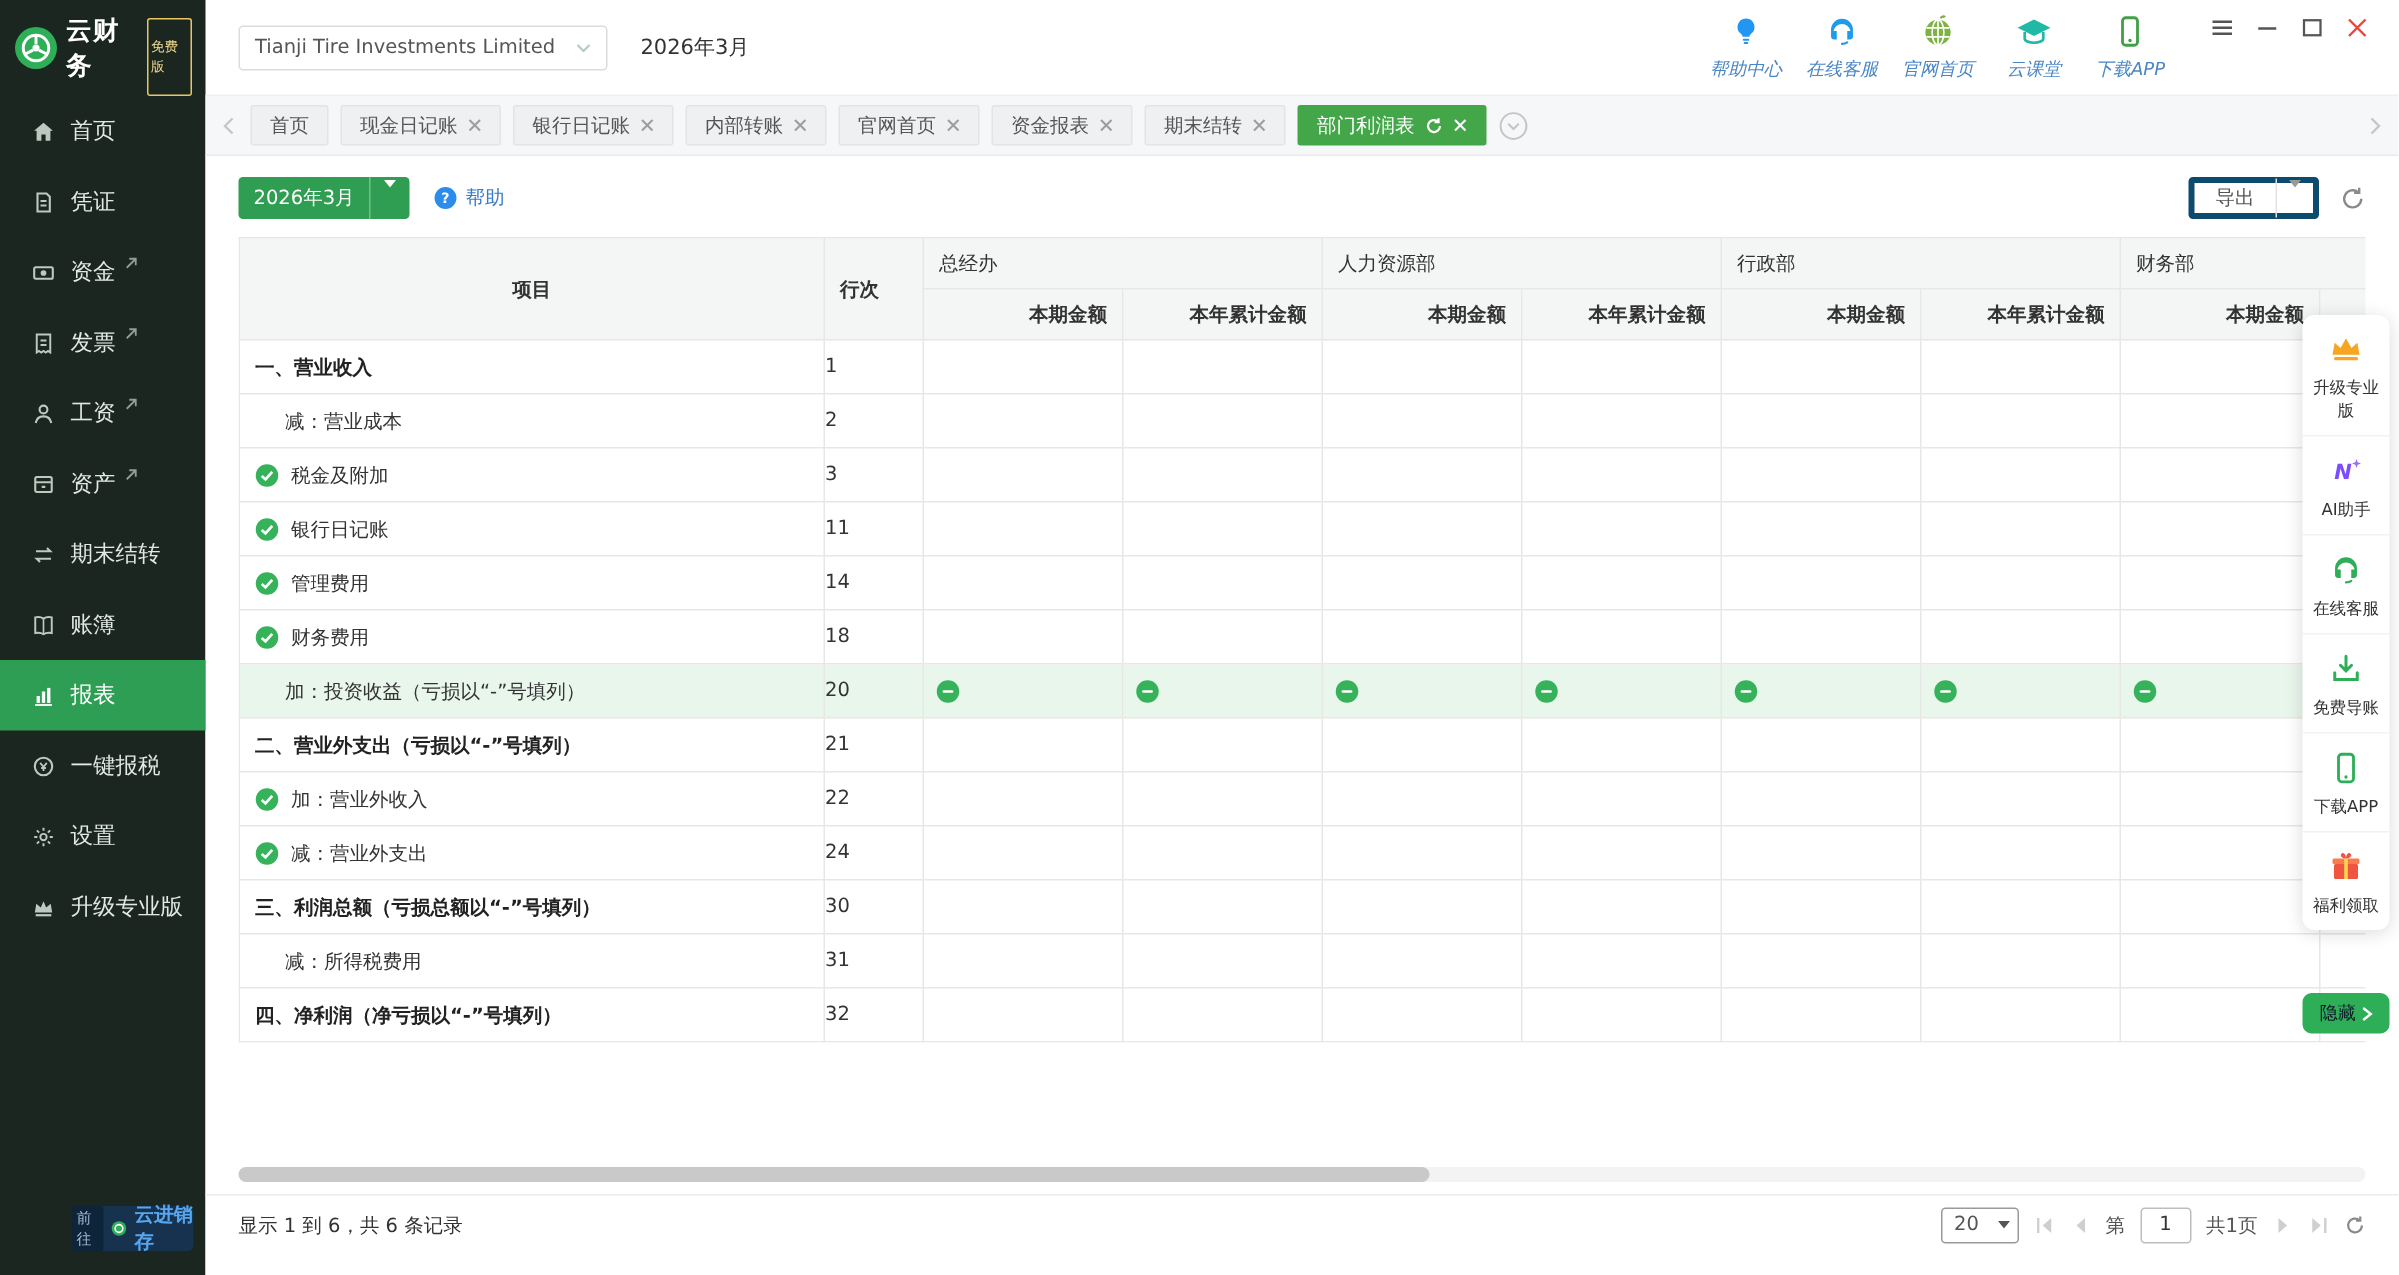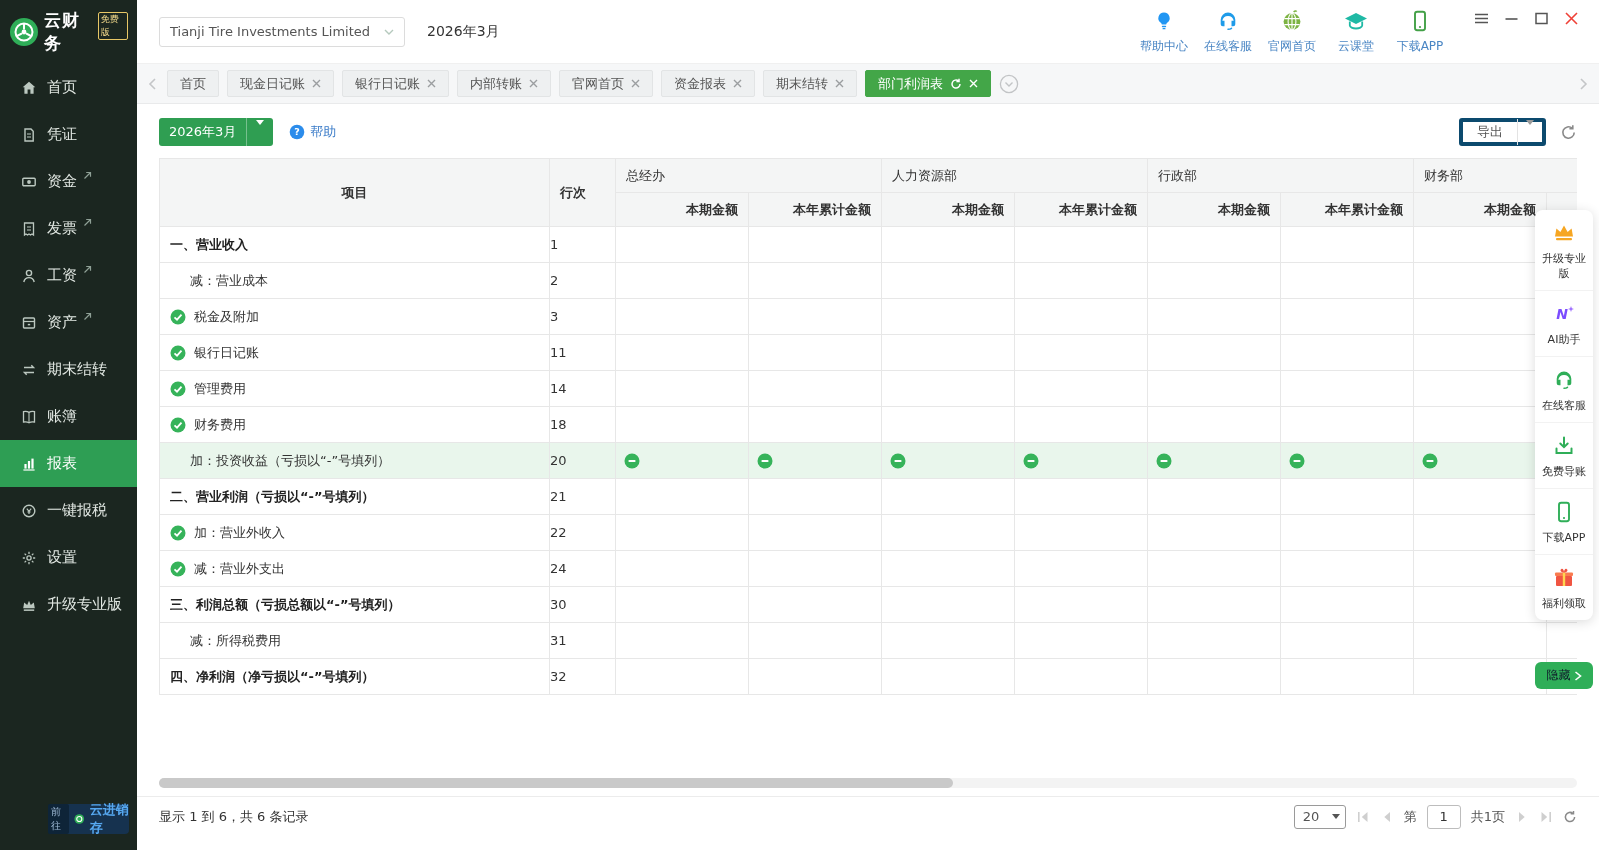--- a/index.html
+++ b/index.html
@@ -9,42 +9,42 @@
     font-family:"DejaVu Sans","Liberation Sans",sans-serif;
     font-size:13px; color:#333; background:#fff; display:flex;
   }
   svg { display:block; }
 
   
   .sidebar { flex:0 0 137px; background:#1b2620; color:#d9e0db; display:flex; flex-direction:column; }
   .logo-row { height:64px; display:flex; align-items:center; padding:0 9px; gap:5px; }
   .logo-mark { width:30px; height:30px; flex:0 0 30px; }
   .logo-name { font-size:17px; font-weight:700; color:#fff; letter-spacing:1px; }
-  .logo-badge { font-size:9px; color:#f2d98b; border:1px solid #e7c želé66; border:1px solid #e7c766; border-radius:2px; padding:0 2px; align-self:flex-start; margin-top:12px; }
+  .logo-badge { font-size:9px; color:#f2d98b; border:1px solid #e7c želé66; border:1px solid #e7c766; border-radius:2px; padding:12px 2px; align-self:flex-start; margin-top:12px; }
   .nav { flex:1; }
   .nav-item { height:47px; display:flex; align-items:center; gap:10px; padding-left:21px; font-size:15px; color:#e2e8e3; cursor:pointer; position:relative; }
   .nav-item .ic { width:16px; height:16px; color:#bcc8c0; }
   .nav-item.active { background:#2e9e54; color:#fff; }
   .nav-item.active .ic { color:#fff; }
   .ext-sup { width:9px; height:9px; color:#8fa096; margin-bottom:12px; margin-left:-4px; }
   .sidebar-foot { padding:12px 8px 16px;margin-left:40px; }
   .goto-btn { background:#16324f; border-radius:4px; height:30px; display:flex; align-items:center; justify-content:center; gap:5px; cursor:pointer; }
   .goto-prefix { background:#0e2438; color:#9db8d4; font-size:10px; padding:1px 3px; border-radius:2px; }
   .goto-logo { width:14px; height:14px; }
   .goto-name { color:#56a7ef; font-size:13px; font-weight:700; }
 
   
   .main { flex:1; display:flex; flex-direction:column; min-width:0; }
 
   
   .topbar { height:64px; display:flex; align-items:center; padding:0 14px 0 22px; border-bottom:1px solid #f0f0f0; }
   .company-select { width:246px; height:30px; border:1px solid #dcdcdc; border-radius:3px; display:flex; align-items:center; justify-content:space-between; padding:0 10px; color:#555; cursor:pointer; }
   .company-select .caret { width:10px; height:6px; color:#b5c9bd; }
   .topbar-period { margin-left:22px; font-size:14px; color:#333; }
-  .top-links { margin-left:auto; display:flex; align-items:center; }
+  .top-links { margin-left:auto; display:flex; align-items:center;font-style:italic; }
   .top-link { width:64px; display:flex; flex-direction:column; align-items:center; gap:4px; font-size:12px; color:#4a86c4; cursor:pointer; }
   .top-link .tic { height:26px; display:flex; align-items:center; }
   .win-controls { display:flex; align-items:flex-start; gap:15px; margin-left:22px; margin-top:-26px; padding-right:6px; }
   .win-btn { width:15px; height:15px; color:#555; cursor:pointer; }
   .win-btn.close { color:#ef4137; }
 
   
   .tabbar { height:40px; background:#f6f7f8; border-bottom:1px solid #e9eaeb; display:flex; align-items:center; padding:0 10px; gap:8px; }
   .tab-scroll { width:12px; height:12px; color:#c4c6c8; cursor:pointer; flex:0 0 auto; }
   .tabs-strip { display:flex; gap:8px; align-items:center; }
@@ -747,21 +747,21 @@
                     <rect x="4.4" y="7.1" width="7.2" height="1.8" rx=".9" fill="#fff"></rect>
                   </svg>
                 </div>
               </td>
             </tr>
 
             <tr class="bold">
               <td class="c-item">
                 <div class="cell">
 
-                  <span class="row-label">二、营业利润（亏损以“-”号填列）</span>
+                  <span class="row-label">二、营业外支出（亏损以“-”号填列）</span>
                 </div>
               </td>
               <td class="c-no">21</td>
               <td class="c-amt">
                 <div class="cell"></div>
               </td>
               <td class="c-amt">
                 <div class="cell"></div>
               </td>
               <td class="c-amt">

